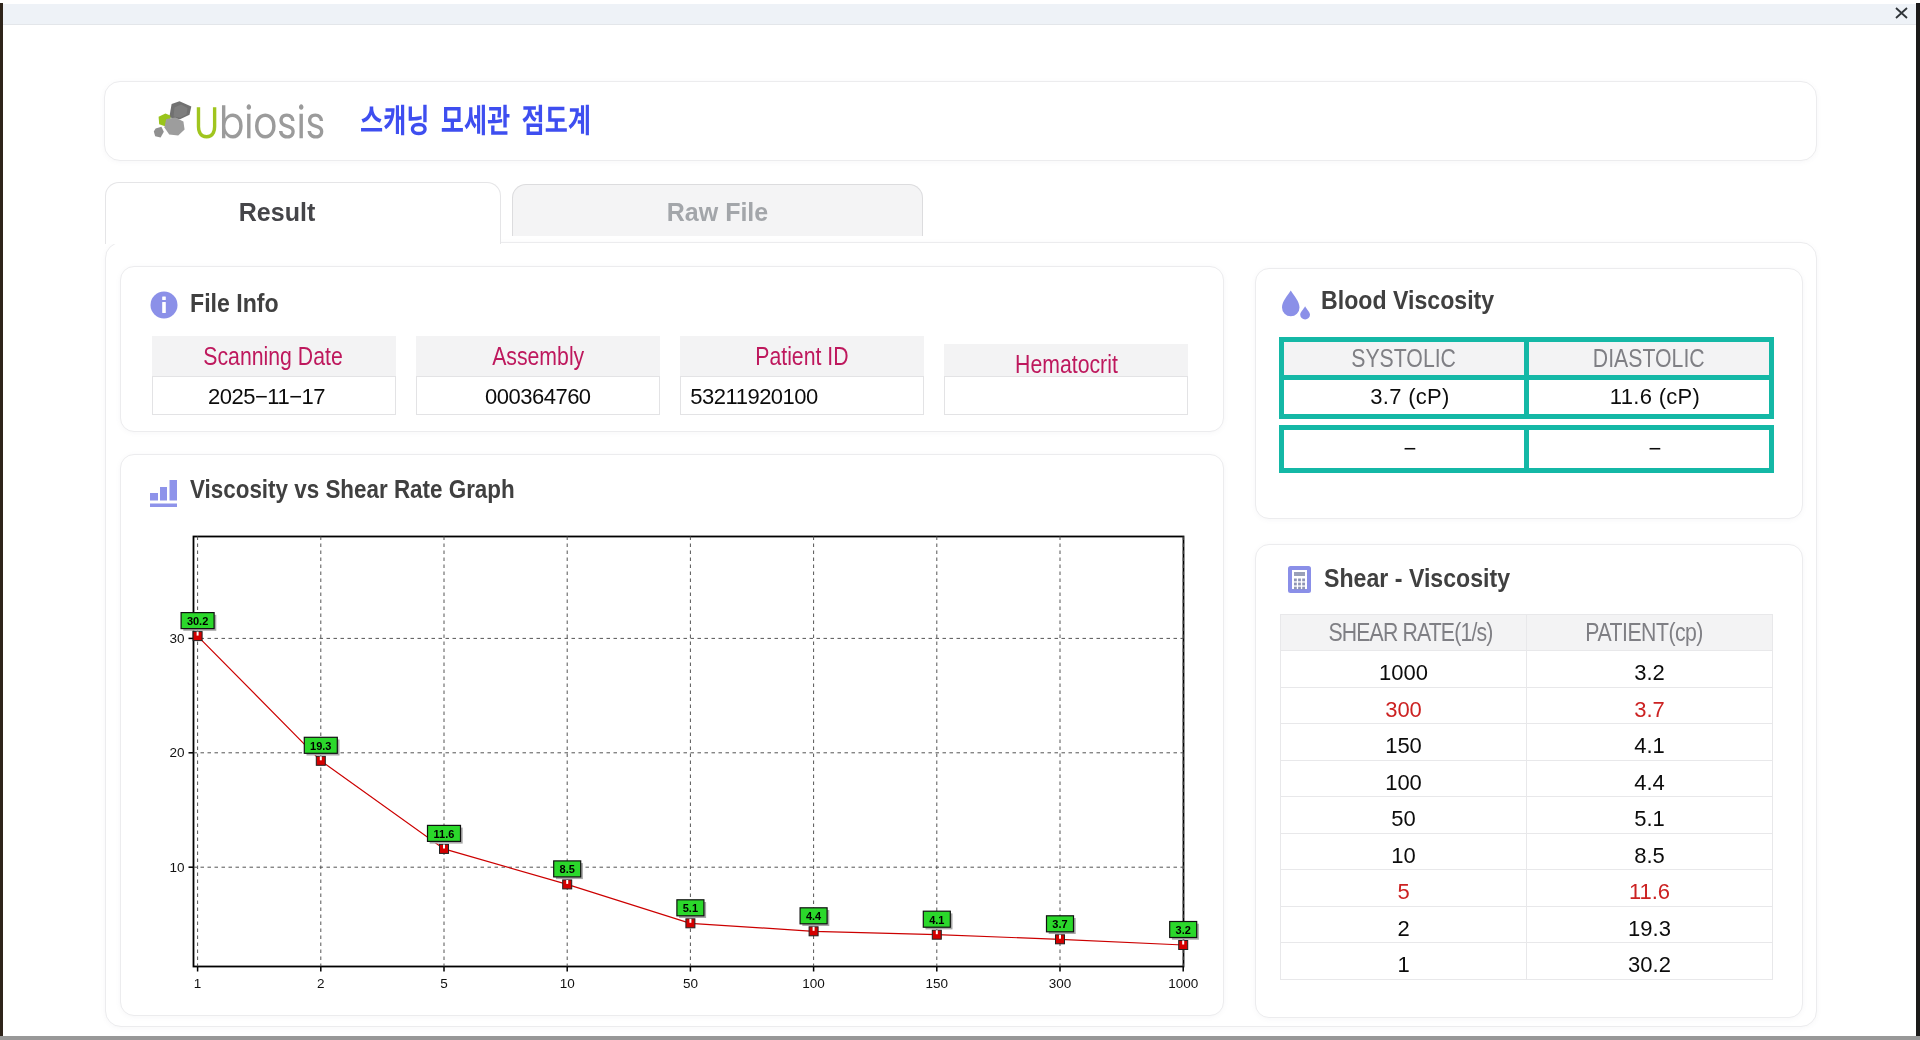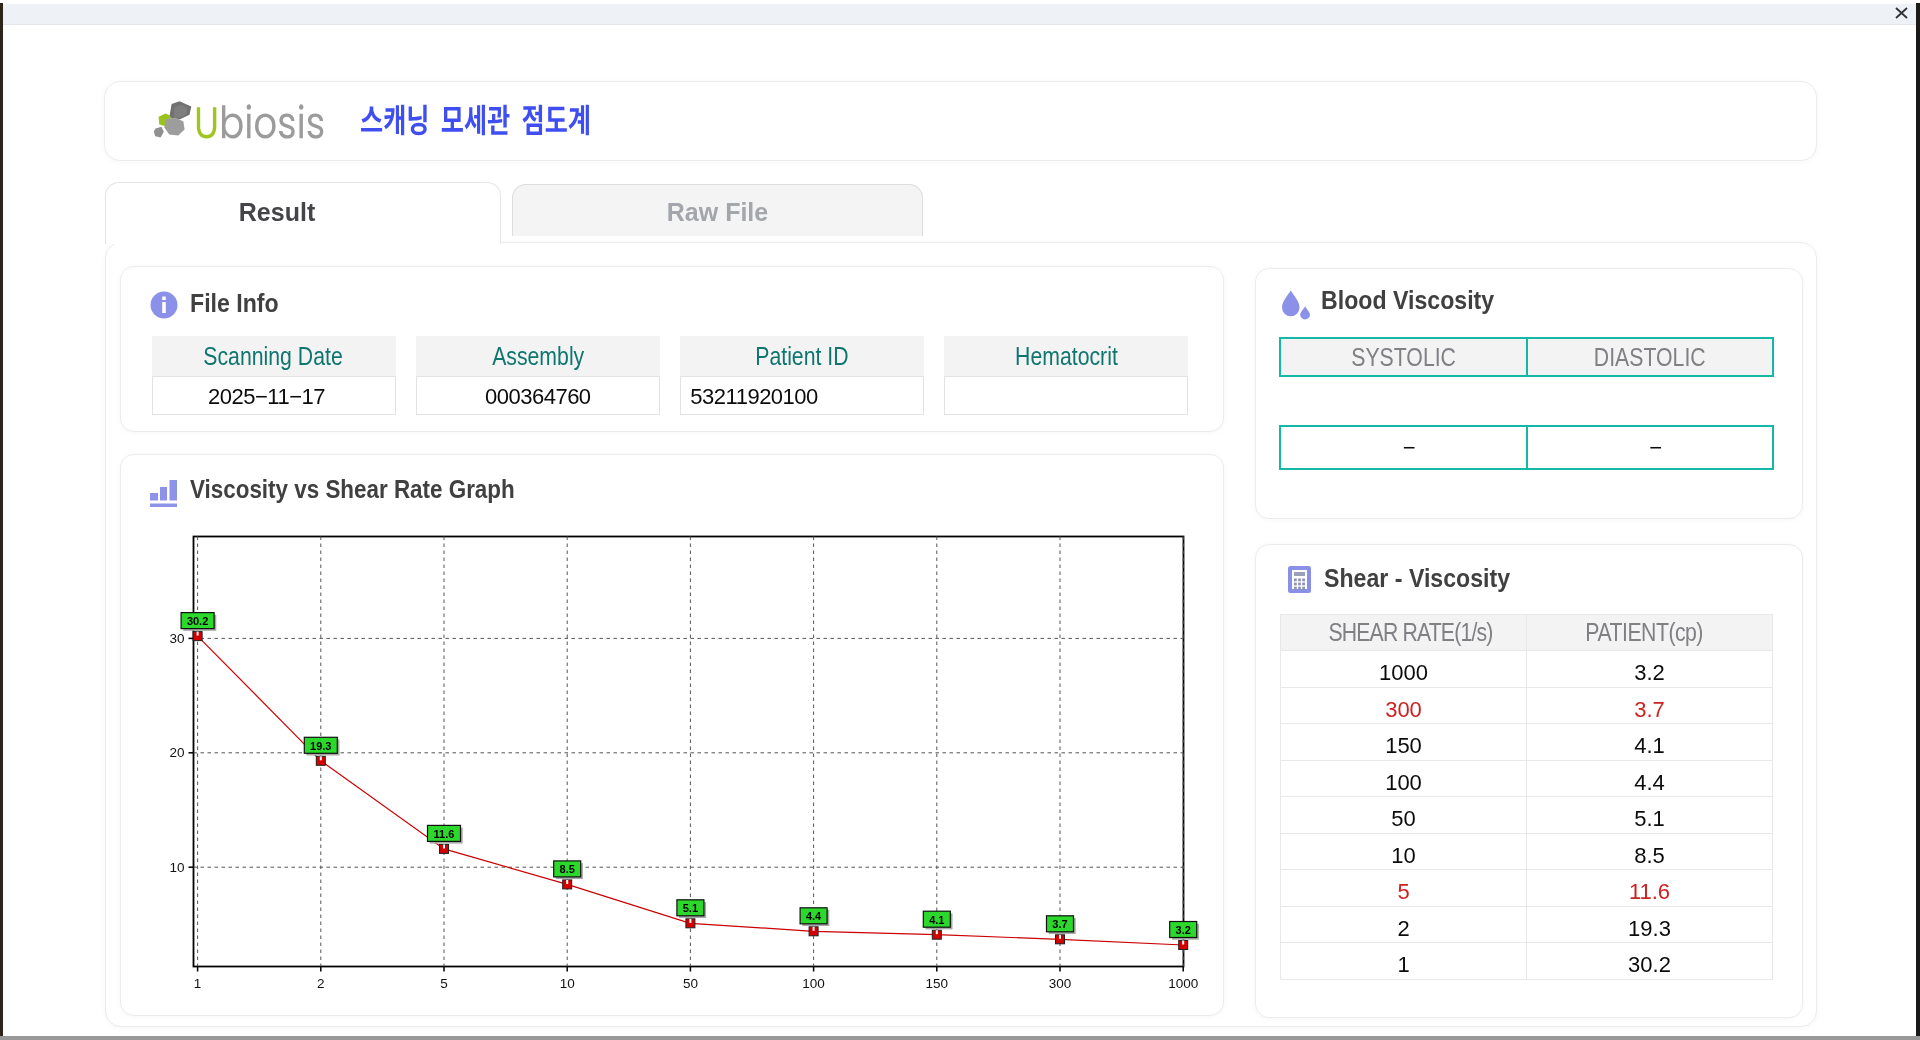--- a/index.html
+++ b/index.html
@@ -1,23 +1,23 @@
 <!DOCTYPE html>
 <html><head><meta charset="utf-8"><style>
 * { margin:0; padding:0; box-sizing:border-box; }
 html,body { width:1920px; height:1040px; background:#fff; font-family:"Liberation Sans", sans-serif; overflow:hidden; position:relative; }
 .abs { position:absolute; }
 .card { position:absolute; background:#fff; border:1px solid #ececee; border-radius:16px; box-shadow:0 1px 5px rgba(120,120,140,.06); }
 .ttl { position:absolute; font-size:26px; font-weight:bold; color:#404040; line-height:26px; }
 .ttl span { display:inline-block; transform:scaleX(0.89); transform-origin:0 50%; }
 .sx { display:inline-block; transform:scaleX(0.85); transform-origin:center; }
-.fih { position:absolute; width:244px; height:40px; background:#f3f3f4; color:#0f766e; font-size:25px; text-align:center; line-height:41px; }
+.fih { position:absolute; width:244px; height:40px; background:#f3f3f4; color:#be185d; font-size:25px; text-align:center; line-height:41px; }
 .fiv { position:absolute; width:244px; height:39px; background:#fff; border:1px solid #e3e3e5; color:#0c0c0c; font-size:22px; text-align:center; line-height:40px; letter-spacing:-0.5px; }
 table.bv { position:absolute; border-collapse:collapse; table-layout:fixed; }
-.bv td { text-align:center; border:2px solid #14b8a6; }
+.bv td { text-align:center; border:5px solid #14b8a6; }
 .bv td.h { background:#f3f3f4; color:#7f7f84; font-size:25px; }
 .bv td.v { background:#fff; color:#0c0c0c; font-size:22px; letter-spacing:0.3px; }
 .bv td.v span { margin-left:12px; }
 table.sh { position:absolute; left:1280px; top:614px; border-collapse:collapse; table-layout:fixed; width:493px; }
 .sh td { text-align:center; border:1px solid #e8e8ea; }
 .sh td.hh { background:#f3f3f4; color:#7f7f84; font-size:25px; height:36px; }
 .sh td.c { background:#fff; color:#0c0c0c; font-size:22px; height:36.5px; padding-top:8.5px; }
 .sh td.red { color:#cc2222; }
 .gd { stroke:#555; stroke-width:1; stroke-dasharray:3.5 3.5; }
 .tk { stroke:#000; stroke-width:1.5; }
@@ -85,21 +85,21 @@
 <rect x="12.2" y="11" width="3.6" height="11" fill="#fff" rx="0.5"></rect>
 <rect x="12.2" y="5.5" width="3.6" height="3.6" fill="#fff" rx="0.5"></rect>
 </svg>
 <div class="ttl" style="left:190px;top:290px"><span>File Info</span></div>
 <div class="fih" style="left:151.5px;top:336px"><span class="sx">Scanning Date</span></div>
 <div class="fiv" style="left:151.5px;top:376px"><span style="margin-right:14px">2025−11−17</span></div>
 <div class="fih" style="left:415.8px;top:336px"><span class="sx">Assembly</span></div>
 <div class="fiv" style="left:415.8px;top:376px"><span>000364760</span></div>
 <div class="fih" style="left:680.1px;top:336px"><span class="sx">Patient ID</span></div>
 <div class="fiv" style="left:680.1px;top:376px"><span style="margin-right:96px">53211920100</span></div>
-<div class="fih" style="left:944.4px;top:336px"><span class="sx">Hematocrit</span></div>
+<div class="fih" style="left:944.4px;top:344px"><span class="sx">Hematocrit</span></div>
 <div class="fiv" style="left:944.4px;top:376px"><span></span></div>
 
 <div class="card" style="left:120px;top:454px;width:1104px;height:562px;border-radius:14px"></div>
 <svg style="position:absolute;left:149px;top:479px" width="30" height="29" viewBox="0 0 30 29">
 <rect x="1" y="14" width="8" height="7.5" fill="#8e93ea"></rect>
 <rect x="11" y="8" width="7" height="13.5" fill="#8e93ea"></rect>
 <rect x="20.5" y="1" width="7.5" height="20.5" fill="#8e93ea"></rect>
 <rect x="1" y="24.5" width="27" height="3.5" fill="#8e93ea"></rect>
 </svg>
 <div class="ttl" style="left:190px;top:476px"><span style="transform:scaleX(0.862)">Viscosity vs Shear Rate Graph</span></div>
@@ -194,20 +194,24 @@
 <path d="M8.75 0.5 C12 6 17.5 11 17.5 17.5 A8.75 8.75 0 1 1 0 17.5 C0 11 5.5 6 8.75 0.5 Z" fill="#8b90e8"></path>
 <path d="M23.1 16.3 C24.8 19.5 28 22.3 28 24.6 A4.9 4.9 0 1 1 18.2 24.6 C18.2 22.3 21.4 19.5 23.1 16.3 Z" fill="#8b90e8"></path>
 </svg>
 <div class="ttl" style="left:1321px;top:287px"><span>Blood Viscosity</span></div>
 <table class="bv" style="left:1279px;top:337px;width:495px">
 <tbody>
       <tr>
         <td class="h" style="height:38px"><span class="sx">SYSTOLIC</span></td>
         <td class="h" style="height:38px"><span class="sx">DIASTOLIC</span></td>
       </tr>
+<tr>
+        <td class="v" style="height:39px"><span>3.7 (cP)</span></td>
+        <td class="v" style="height:39px"><span>11.6 (cP)</span></td>
+      </tr>
 </tbody>
   </table>
 <table class="bv" style="left:1279px;top:425px;width:495px">
 <tbody>
 <tr>
         <td class="v" style="height:43px"><span>−</span></td>
         <td class="v" style="height:43px"><span>−</span></td>
       </tr>
 </tbody>
   </table>

